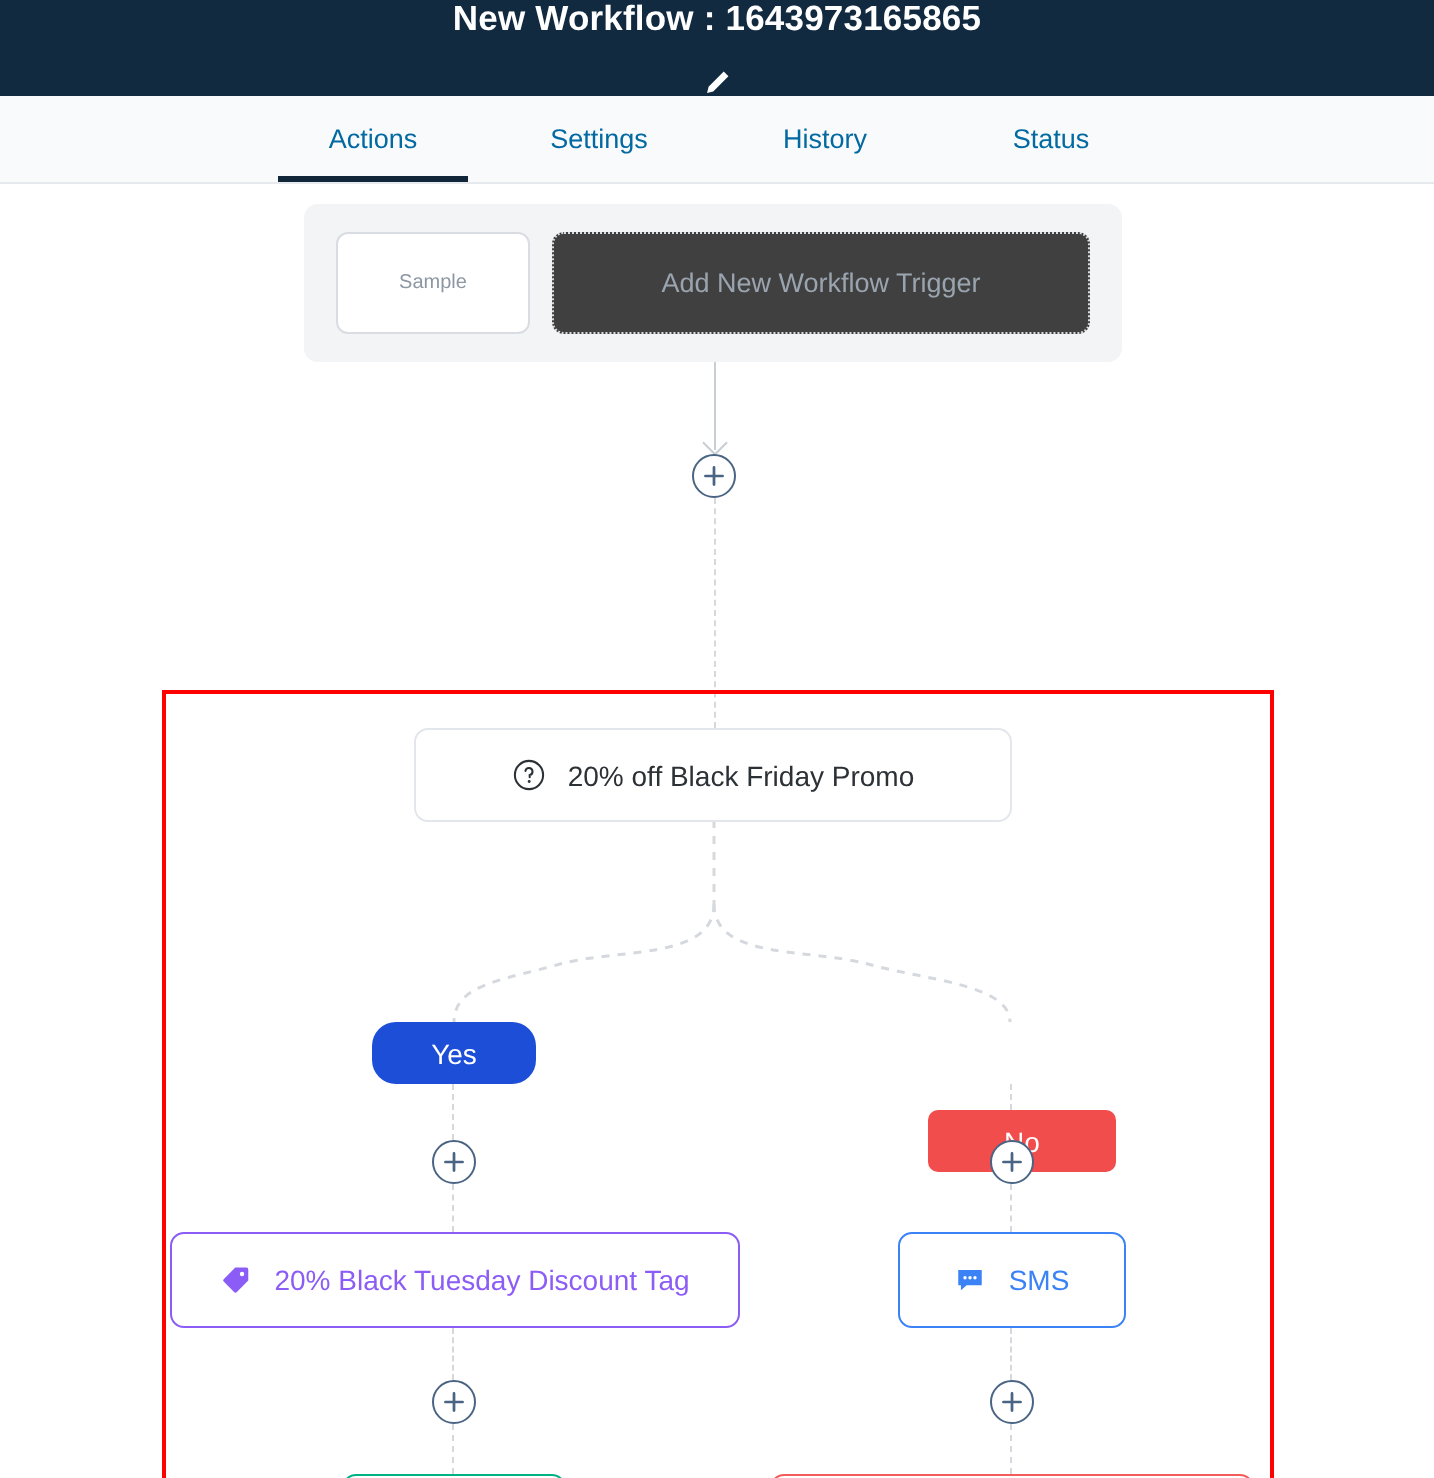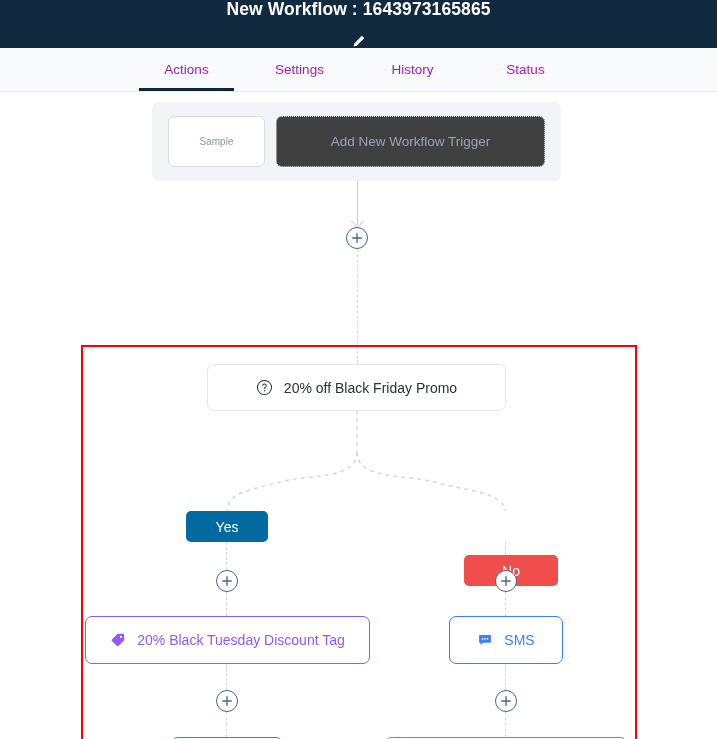--- a/index.html
+++ b/index.html
@@ -45,21 +45,21 @@
     align-items: stretch;
     padding-left: 130px;
   }
   .tab {
     position: relative;
     display: flex;
     align-items: center;
     justify-content: center;
     width: 113px;
     font-size: 13.5px;
-    color: #a21caf;
+    color: #0369a1;
     cursor: pointer;
     user-select: none;
   }
   .tab.active { font-weight: 400; }
   .tab.active::after {
     content: "";
     position: absolute;
     left: 9px;
     right: 9px;
     bottom: 0;
@@ -211,21 +211,21 @@
     height: 31px;
     border-radius: 5px;
     display: flex;
     align-items: center;
     justify-content: center;
     color: #ffffff;
     font-size: 14px;
     cursor: pointer;
     z-index: 3;
   }
-  .pill-yes { left: 186px; top: 419px; width: 82px; background: #0369a1; }
+  .pill-yes { left: 186px; top: 419px; width: 82px; background: #1d4ed8; border-radius: 12px; }
   .pill-no  { left: 464px; top: 419px; width: 94px; background: #f24d4d; margin-top: 44px; }
 
   
   .branch-svg {
     position: absolute;
     left: 180px;
     top: 318px;
     width: 372px;
     height: 102px;
     z-index: 2;

